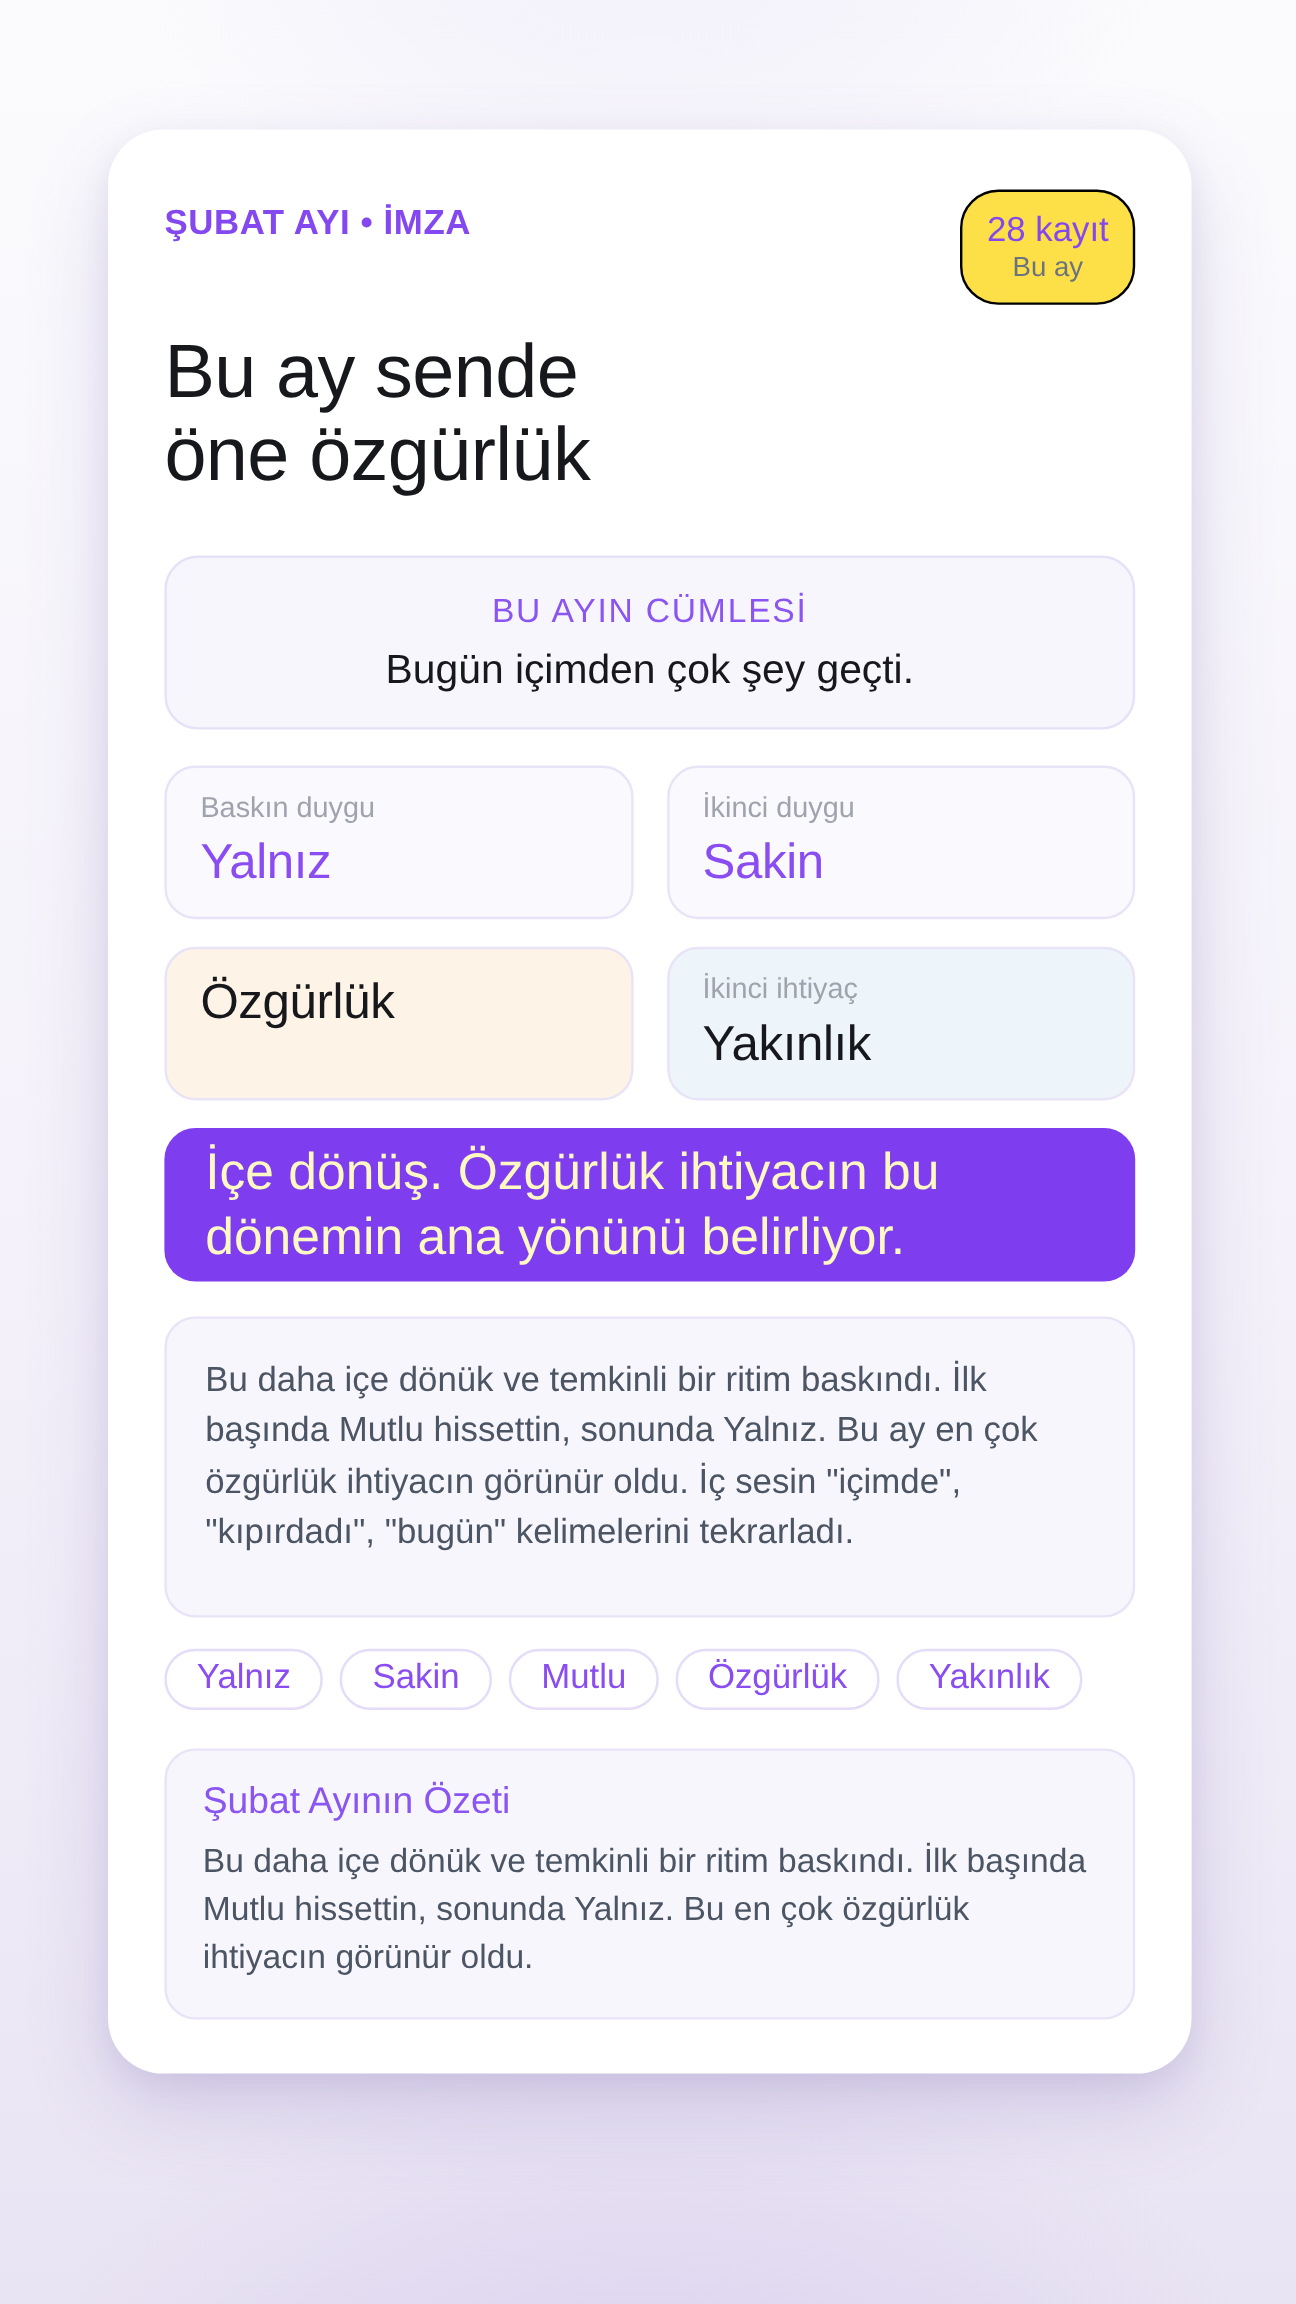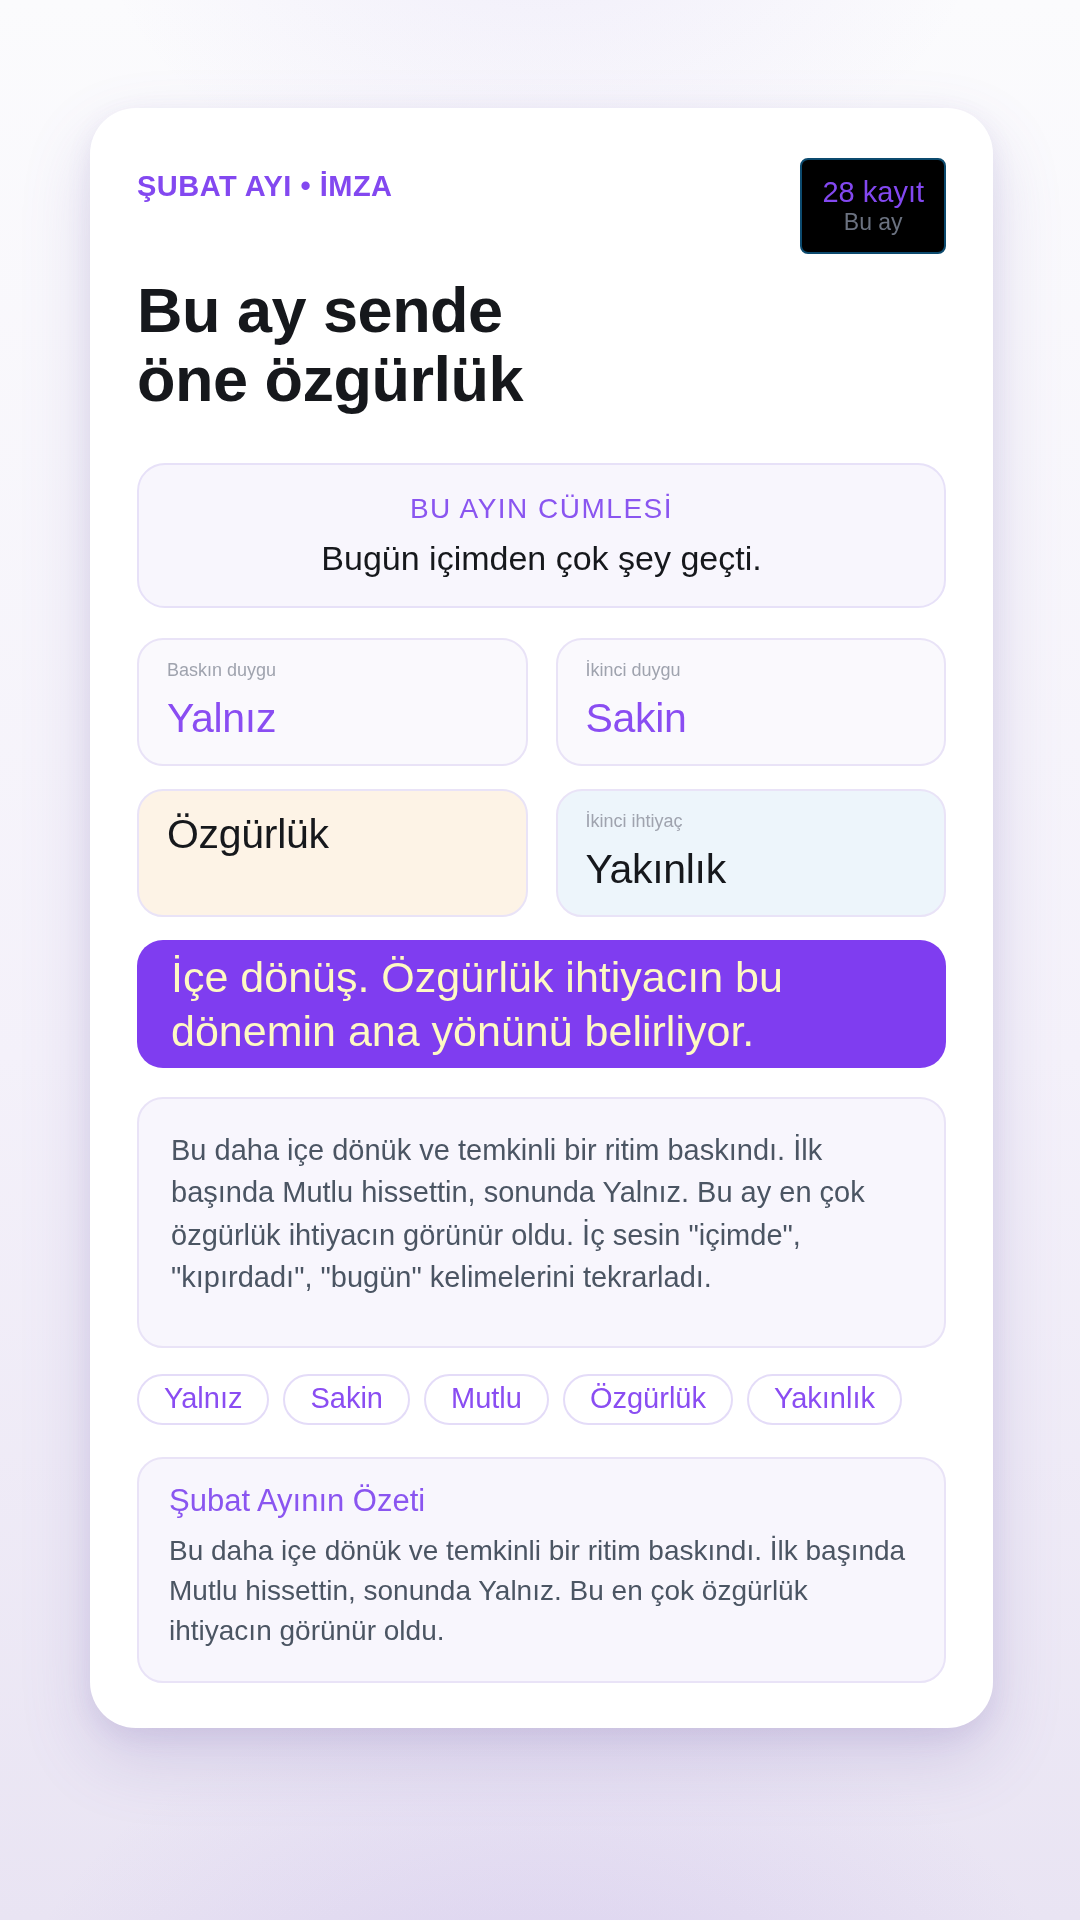--- a/index.html
+++ b/index.html
@@ -39,43 +39,43 @@
     align-items: flex-start;
   }
   .eyebrow {
     color: #8348f0;
     font-size: 29px;
     font-weight: 600;
     letter-spacing: 0.5px;
     padding-top: 12px;
   }
   .badge {
-    border: 2px solid #0c4a6e;
-    border-radius: 8px;
-    background: #000000;
+    border: 2px solid #000000;
+    border-radius: 32px;
+    background: #fde047;
     padding: 16px 20px;
     text-align: center;
     min-width: 88px;
   }
   .badge-count {
     color: #8348f0;
     font-size: 29px;
     font-weight: 500;
   }
   .badge-period {
     color: #6b7280;
     font-size: 23px;
     margin-top: 0;
   }
 
   .title {
     margin-top: 22px;
     font-size: 63px;
     line-height: 1.1;
-    font-weight: 700;
+    font-weight: 400;
     color: #16181c;
     letter-spacing: -0.5px;
   }
 
   .sentence-card {
     margin-top: 48px;
     box-sizing: border-box;
     min-height: 140px;
     background: #f8f6fd;
     border: 2px solid #e7e1f8;
@@ -110,21 +110,21 @@
     padding: 20px 28px 22px 28px;
     display: flex;
     flex-direction: column;
     justify-content: space-between;
   }
   .stat-card.lavender { background: #faf9fd; }
   .stat-card.cream    { background: #fdf3e6; }
   .stat-card.blue     { background: #edf5fb; }
   .stat-label {
     color: #9fa3ae;
-    font-size: 18px;
+    font-size: 24px;
   }
   .stat-value {
     font-size: 41px;
     letter-spacing: -0.3px;
   }
   .stat-value.purple { color: #8a4df2; }
   .stat-value.dark   { color: #16181c; }
 
   .banner {
     margin-top: 23px;

